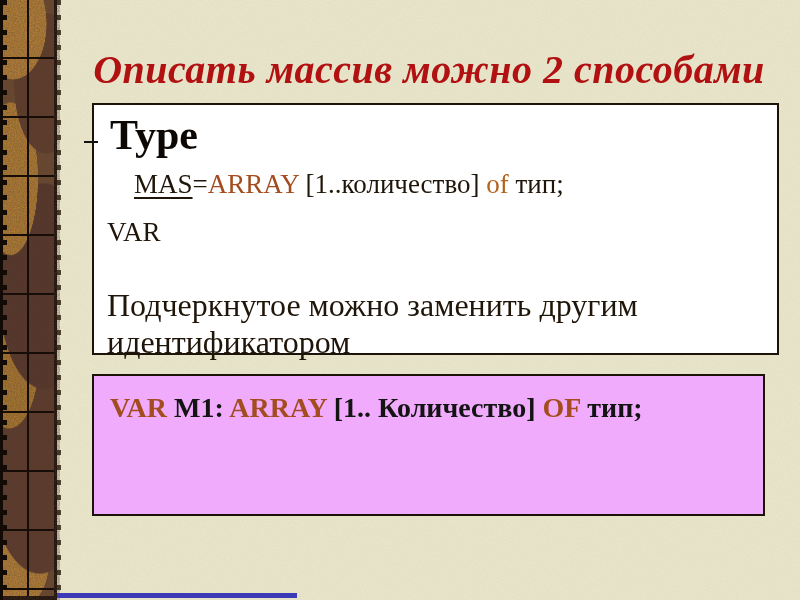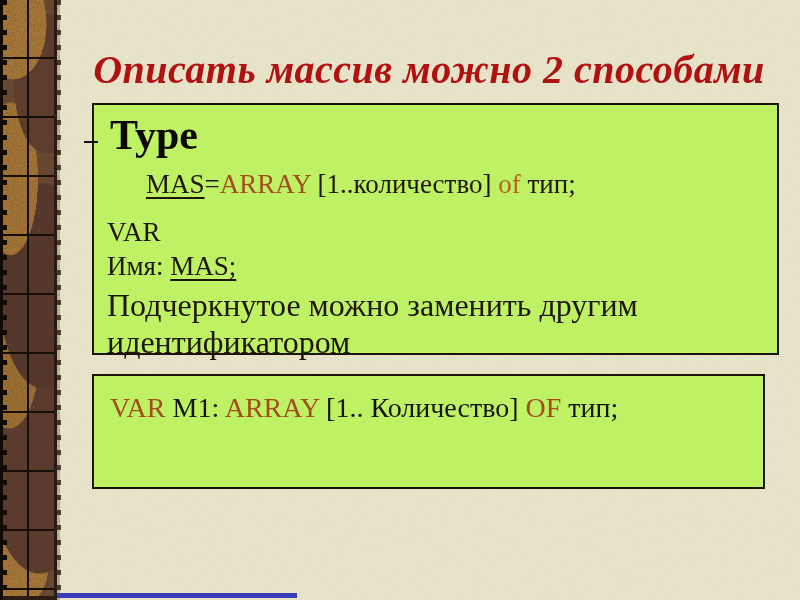--- a/index.html
+++ b/index.html
@@ -47,30 +47,30 @@
     position:absolute; left:60px; top:46px; width:738px;
     text-align:center;
     font-size:40px; font-weight:bold; font-style:italic;
     color:#b11111; letter-spacing:.5px;
   }
 
   
   .box1 {
     position:absolute; left:92px; top:103px; width:687px; height:252px;
     box-sizing:border-box;
-    background:#bef264; border:2px solid #1c1208;padding-left:8px;
+    background:#ffffff; border:2px solid #1c1208;padding-left:8px;
   }
   .box2 {
-    position:absolute; left:92px; top:374px; width:673px; height:115px;
+    position:absolute; left:92px; top:374px; width:673px; height:142px;
     box-sizing:border-box;
-    background:#bef264; border:2px solid #1c1208;
+    background:#f0abfc; border:2px solid #1c1208;font-weight:bold;
   }
   .line { position:absolute; white-space:pre-wrap; font-size:27px; color:#201509; }
   .heading { position:absolute; left:16px; top:6px; font-size:42px; font-weight:bold; color:#0d0804; }
-  .l-code { left:52px;  top:64px; }
+  .l-code { left:40px;  top:64px; }
   .l-var  { left:13px;  top:112px; }
   .l-name { left:13px;  top:146px; }
   .l-note { left:13px;  top:182px; font-size:32px; }
   .g-line { left:16px;  top:16px;  font-size:28px; color:#141414; }
 
   .kw   { color:#a34c1f; }
   .ofkw { color:#b4611c; }
   .u    { text-decoration:underline; text-underline-offset:4px; text-decoration-thickness:2px; }
 
   .placeholder-dash {
@@ -106,21 +106,20 @@
     <div class="side-ticks-inner"></div>
   </div>
   <div class="side-ticks-outer"></div>
 
   <div class="title">Описать массив можно 2 способами</div>
 
   <div class="box1">
     <div class="heading">Type</div>
     <div class="line l-code"><span class="u">MAS</span><span>=</span><span class="kw">ARRAY</span><span> [1..количество] </span><span class="ofkw">of</span><span> тип;</span></div>
     <div class="line l-var">VAR</div>
-    <div class="line l-name"><span>Имя: </span><span class="u">MAS;</span></div>
     <div class="line l-note">Подчеркнутое можно заменить другим идентификатором</div>
   </div>
   <div class="placeholder-dash"></div>
 
   <div class="box2">
     <div class="line g-line"><span class="kw">VAR</span><span> M1: </span><span class="kw">ARRAY</span><span> [1.. Количество] </span><span class="kw">OF</span><span> тип;</span></div>
   </div>
 
   <div class="bottom-rule"></div>
 

